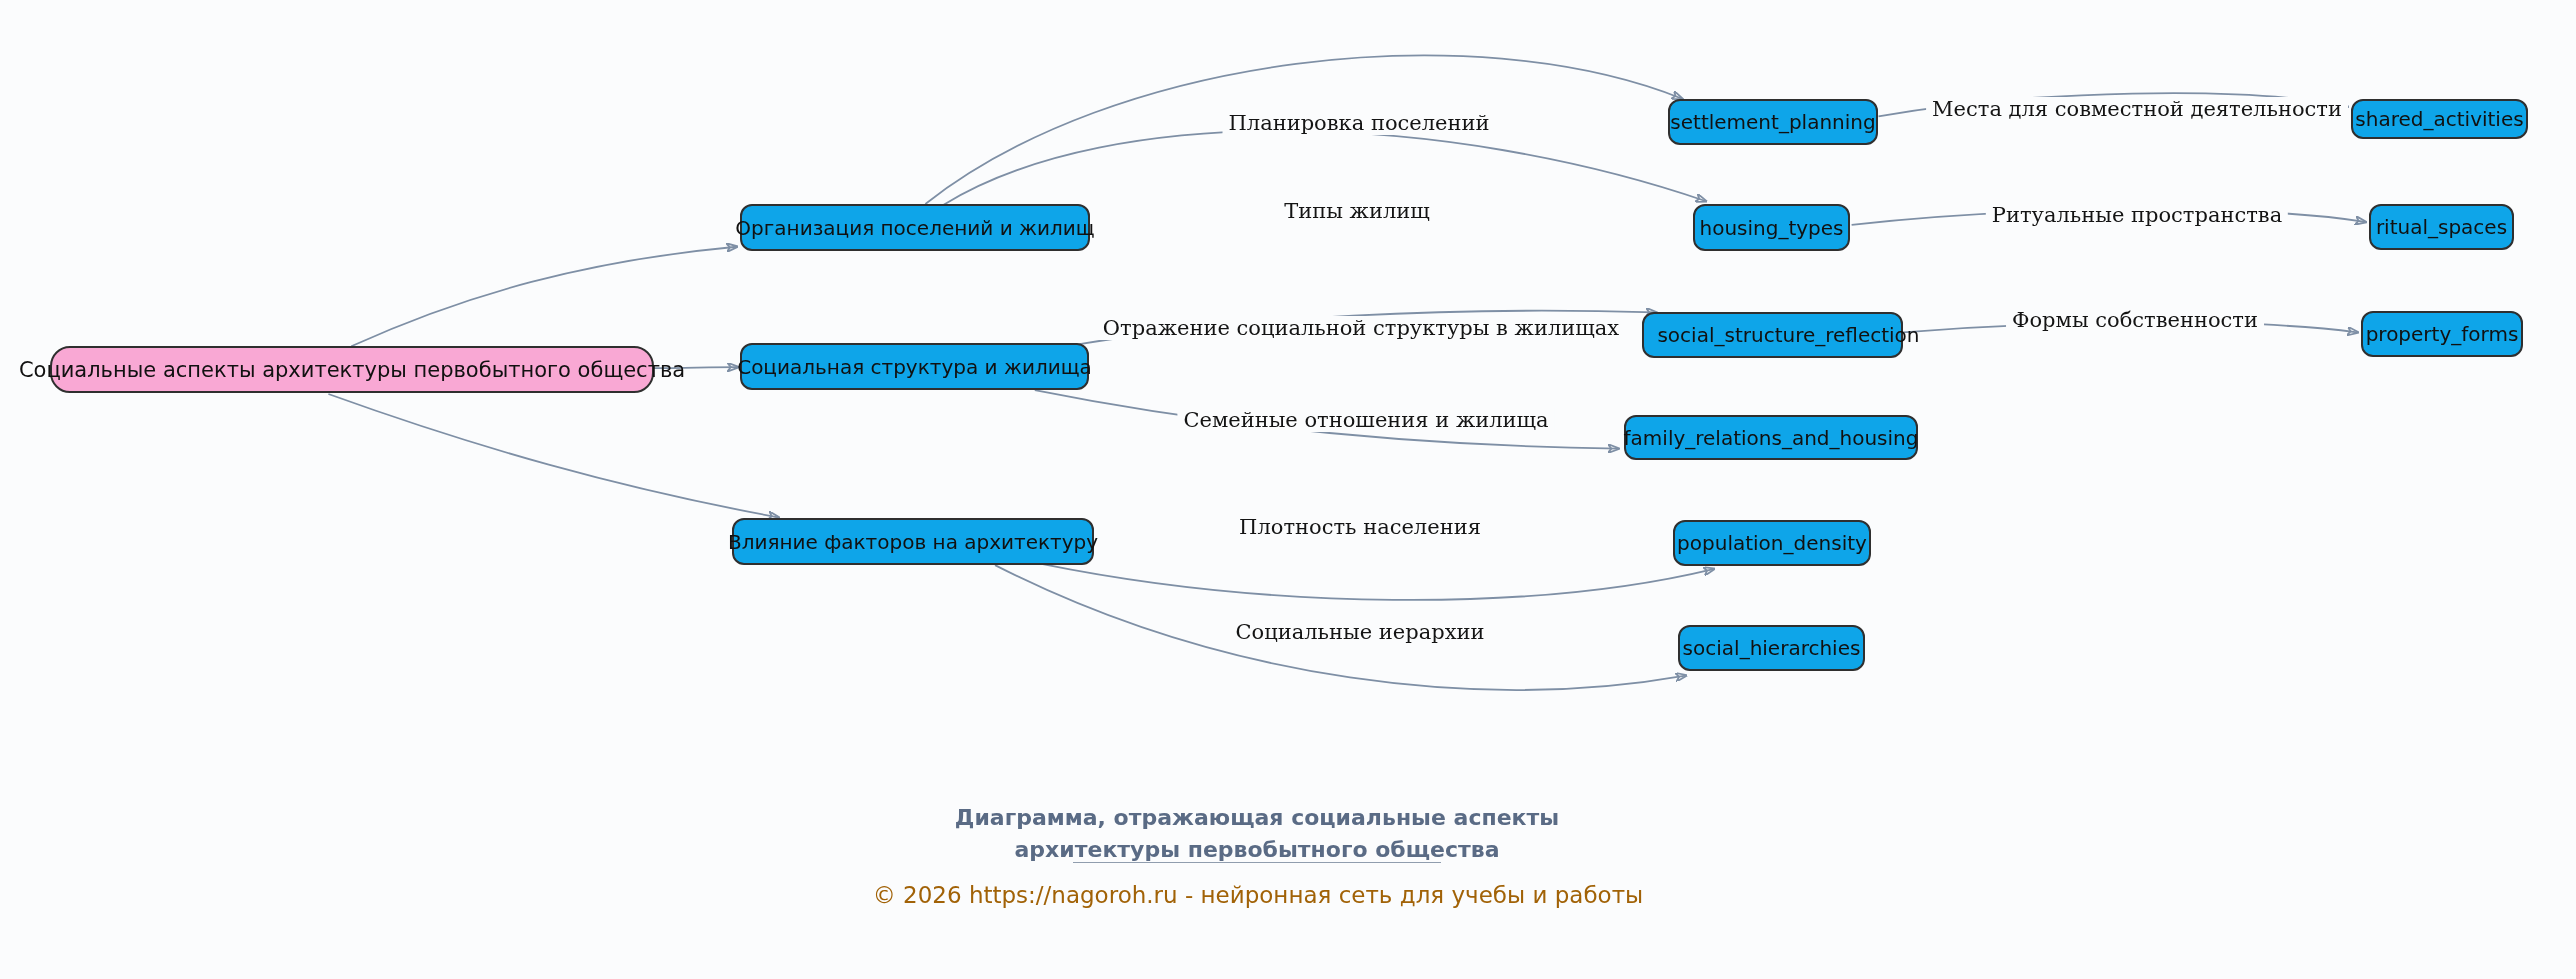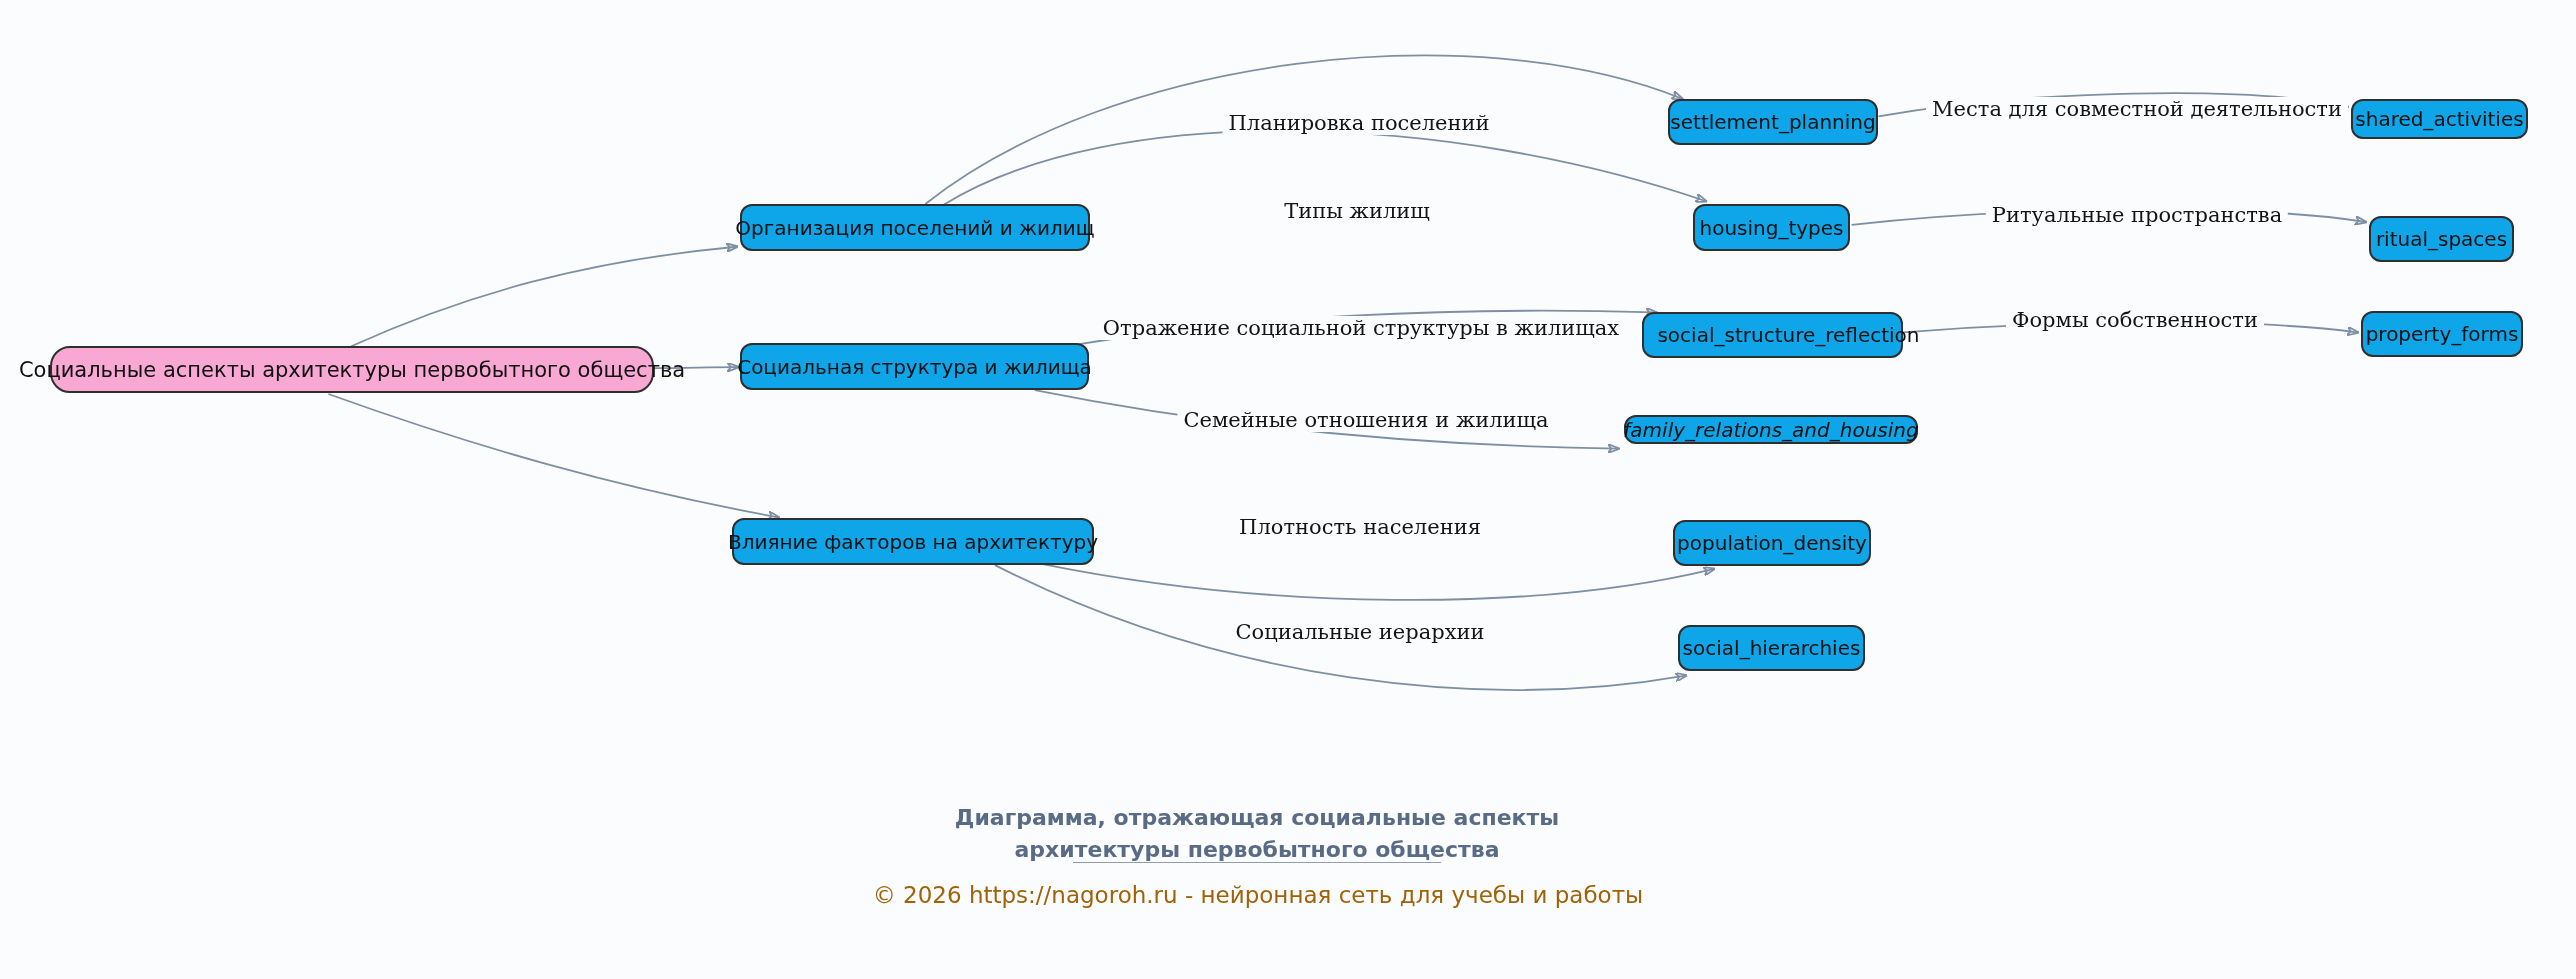--- a/index.html
+++ b/index.html
@@ -46,25 +46,25 @@
     white-space: nowrap;
   }
   
   #n-root { left: 50px;   top: 346px; width: 604px; height: 47px; }
   #n-org  { left: 740px;  top: 204px; width: 350px; height: 47px; }
   #n-soc  { left: 740px;  top: 343px; width: 349px; height: 47px; }
   #n-vli  { left: 732px;  top: 518px; width: 362px; height: 47px; }
   #n-sp   { left: 1668px; top: 99px; width: 210px; height: 46px; }
   #n-ht   { left: 1693px; top: 204px; width: 157px; height: 47px; }
   #n-ssr  { left: 1642px; top: 312px; width: 261px; height: 46px; padding-left: 32px; }
-  #n-fr   { left: 1624px; top: 415px; width: 294px; height: 29px; font-style: italic; }
+  #n-fr   { left: 1624px; top: 415px; width: 294px; height: 45px; }
   #n-pd   { left: 1673px; top: 520px; width: 198px; height: 46px; }
   #n-sh   { left: 1678px; top: 625px; width: 187px; height: 46px; }
   #n-sa   { left: 2351px; top: 99px; width: 177px; height: 40px; }
-  #n-rs   { left: 2369px; top: 204px; width: 145px; height: 46px; margin-top: 12px; }
+  #n-rs   { left: 2369px; top: 204px; width: 145px; height: 46px; }
   #n-pf   { left: 2361px; top: 311px; width: 162px; height: 46px; }
   
   #l-planning    { left: 1359px; top: 123px; }
   #l-types       { left: 1357px; top: 211px; }
   #l-reflection  { left: 1361px; top: 328px; }
   #l-family      { left: 1366px; top: 420px; }
   #l-density     { left: 1360px; top: 527px; }
   #l-hierarchies { left: 1360px; top: 632px; }
   #l-shared      { left: 2137px; top: 109px; }
   #l-ritual      { left: 2137px; top: 215px; }

